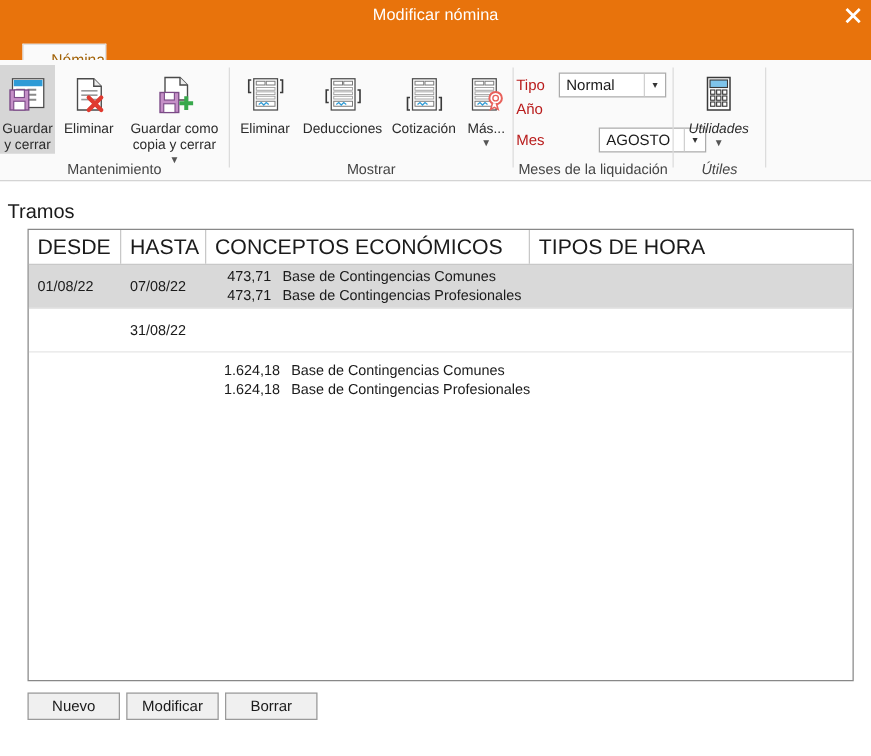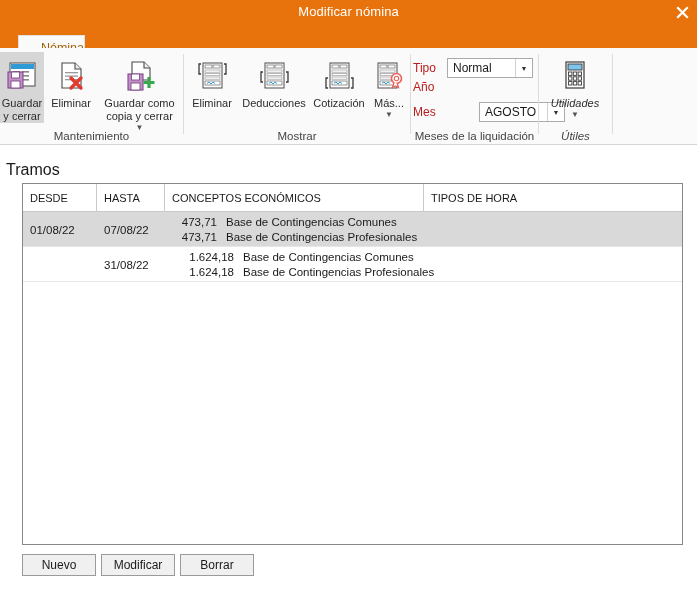--- a/index.html
+++ b/index.html
@@ -137,21 +137,21 @@
   }
   .grid-head {
     position: relative;
     height: 28px;
     border-bottom: 1px solid #C8C8C8;
     background: #ffffff;
   }
   .gh {
     position: absolute; top: 0; height: 27px;
     display: flex; align-items: center;
-    font-size: 11px; color: #1A1A1A;
+    font-size: 17px; color: #1A1A1A;
     padding-left: 7px;
   }
   .gh-div {
     position: absolute; top: 0;
     width: 1px; height: 27px;
     background: #C8C8C8;
   }
   .grow {
     position: relative;
     height: 35px;
@@ -410,21 +410,21 @@
         <span class="line">
           <span class="amt">473,71</span>
           <span class="desc">Base de Contingencias Profesionales</span>
         </span>
       </div>
       <div class="gcell" style="left:401px; width:258px; padding-left:7px;"></div>
     </div>
 
     <div class="grow">
       <div class="gcell" style="left:74px; width:67px; padding-left:7px;">31/08/22</div>
-      <div class="gcell dual" style="left:159px; width:258px;">
+      <div class="gcell dual" style="left:149px; width:258px;margin-top:40px;">
         <span class="line">
           <span class="amt">1.624,18</span>
           <span class="desc">Base de Contingencias Comunes</span>
         </span>
         <span class="line">
           <span class="amt">1.624,18</span>
           <span class="desc">Base de Contingencias Profesionales</span>
         </span>
       </div>
       <div class="gcell" style="left:401px; width:258px; padding-left:7px;"></div>

